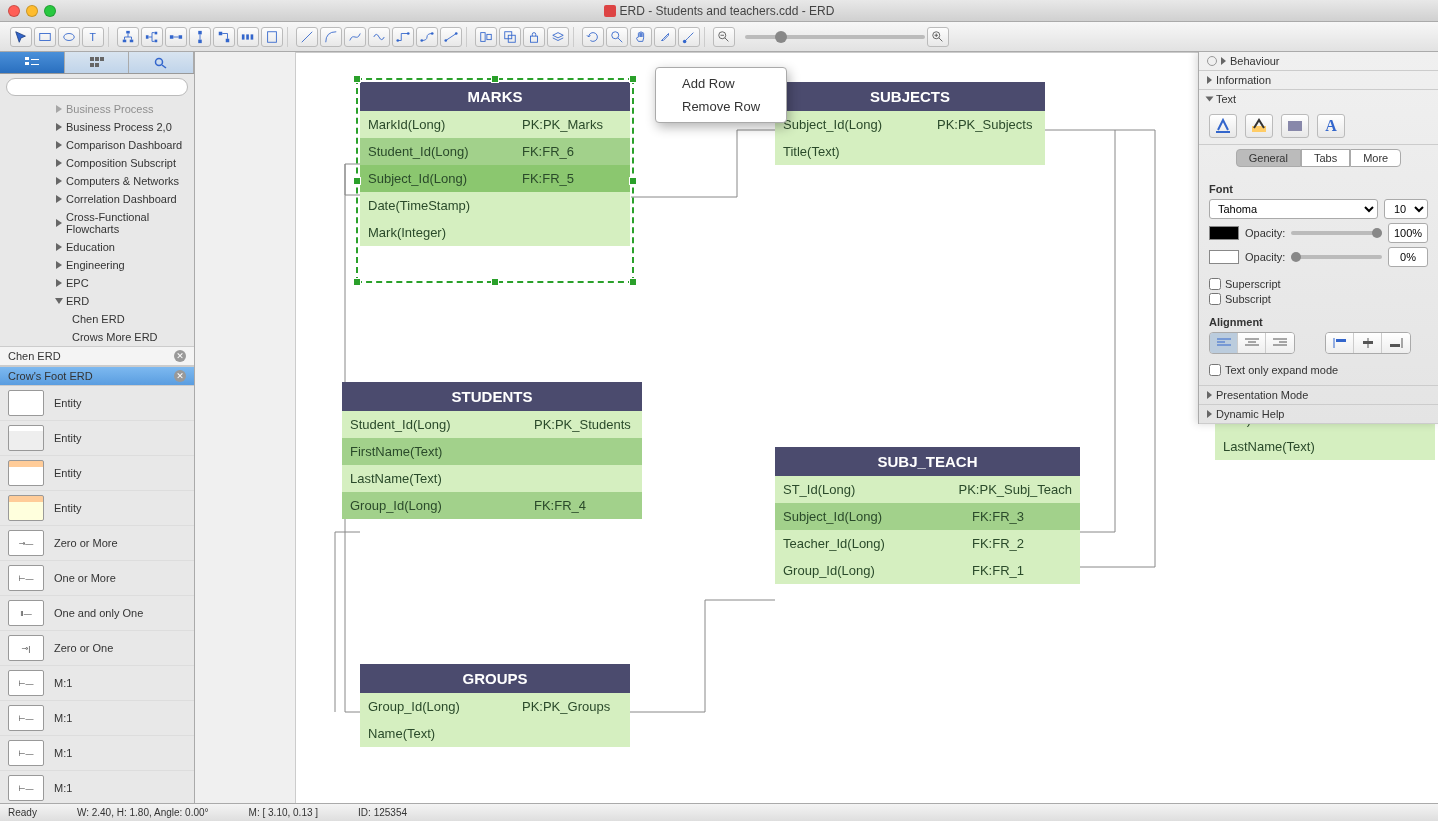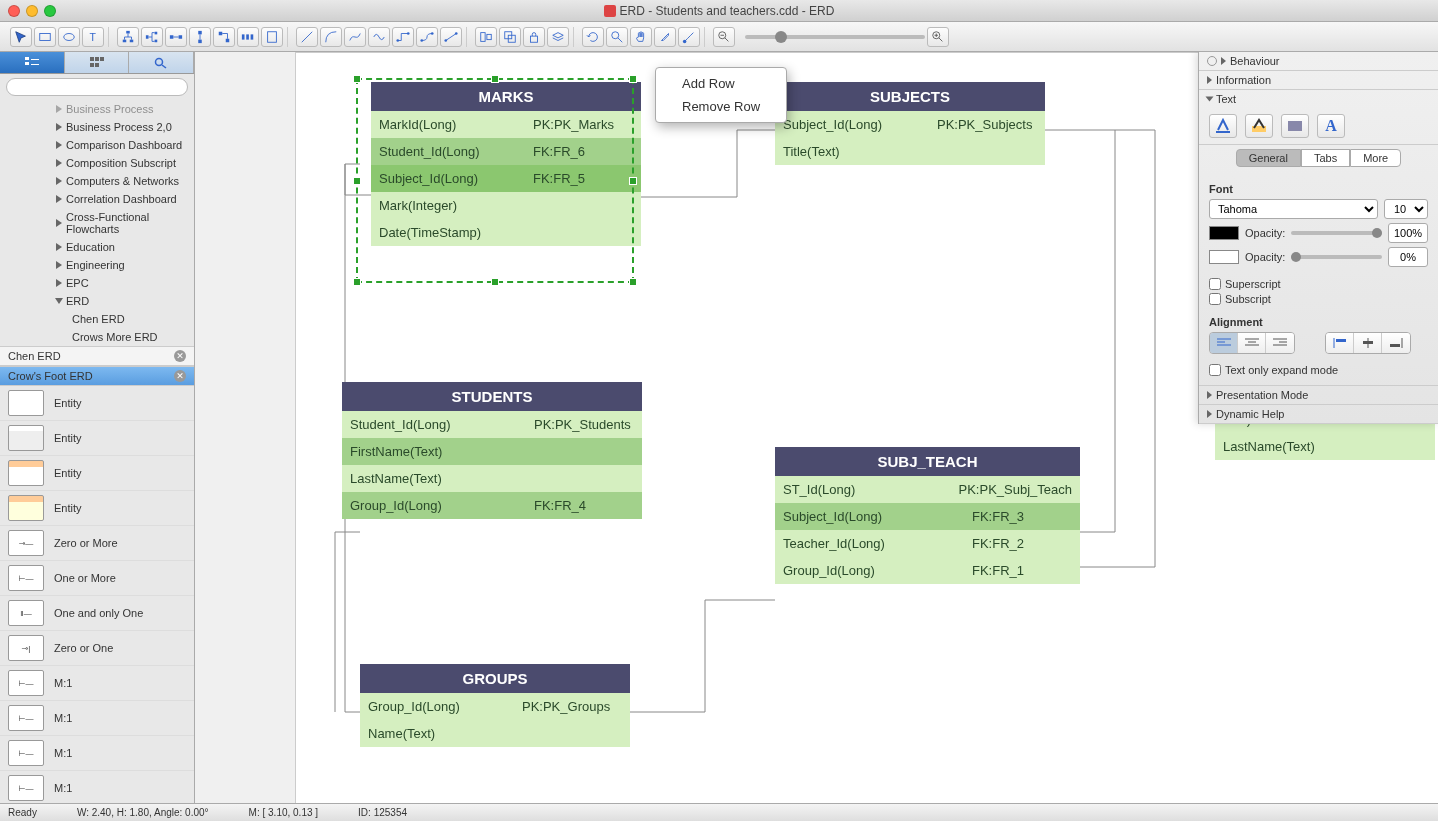--- a/index.html
+++ b/index.html
@@ -442,40 +442,40 @@
       <path d="M 436 145 H 542 V 78 H 580" stroke="#888" fill="none"></path>
       <path d="M 165 385 H 150" stroke="#888" fill="none"></path>
       <path d="M 150 660 V 385 H 165" stroke="#888" fill="none"></path>
       <path d="M 165 660 H 150" stroke="#888" fill="none"></path>
       <path d="M 435 660 H 510 V 548 H 580" stroke="#888" fill="none"></path>
       <path d="M 165 480 H 140 V 660" stroke="#888" fill="none"></path>
       <path d="M 885 515 H 960 V 78 H 580" stroke="#888" fill="none"></path>
       <path d="M 885 480 H 920 V 78" stroke="#888" fill="none"></path>
     </svg>
 
-    <div class="entity-table" style="left:176px; top:30px; width:270px;">
+    <div class="entity-table" style="left:165px; top:30px; width:270px;">
       <div class="entity-header">MARKS</div>
       <div class="entity-row row-even">
           <span class="col1">MarkId(Long)</span>
           <span class="col2">PK:PK_Marks</span>
         </div>
       <div class="entity-row row-odd">
           <span class="col1">Student_Id(Long)</span>
           <span class="col2">FK:FR_6</span>
         </div>
       <div class="entity-row row-even" style="background:#8bc76f;">
           <span class="col1">Subject_Id(Long)</span>
           <span class="col2">FK:FR_5</span>
         </div>
-      <div class="entity-row row-even">
-          <span class="col1">Mark(Integer)</span>
-          <span class="col2"></span>
-        </div>
       <div class="entity-row row-odd" style="background:#d5efc0;">
           <span class="col1">Date(TimeStamp)</span>
+          <span class="col2"></span>
+        </div>
+      <div class="entity-row row-even">
+          <span class="col1">Mark(Integer)</span>
           <span class="col2"></span>
         </div>
     </div>
     <div class="selection-box" style="left:161px; top:26px; width:278px; height:205px;">
       <div class="sel-handle" style="left:-5px;top:-5px"></div>
         <div class="sel-handle" style="left:50%;top:-5px;margin-left:-4px"></div>
         <div class="sel-handle" style="right:-5px;top:-5px"></div>
       <div class="sel-handle" style="left:-5px;top:50%;margin-top:-4px"></div>
         <div class="sel-handle" style="right:-5px;top:50%;margin-top:-4px"></div>
       <div class="sel-handle" style="left:-5px;bottom:-5px"></div>

